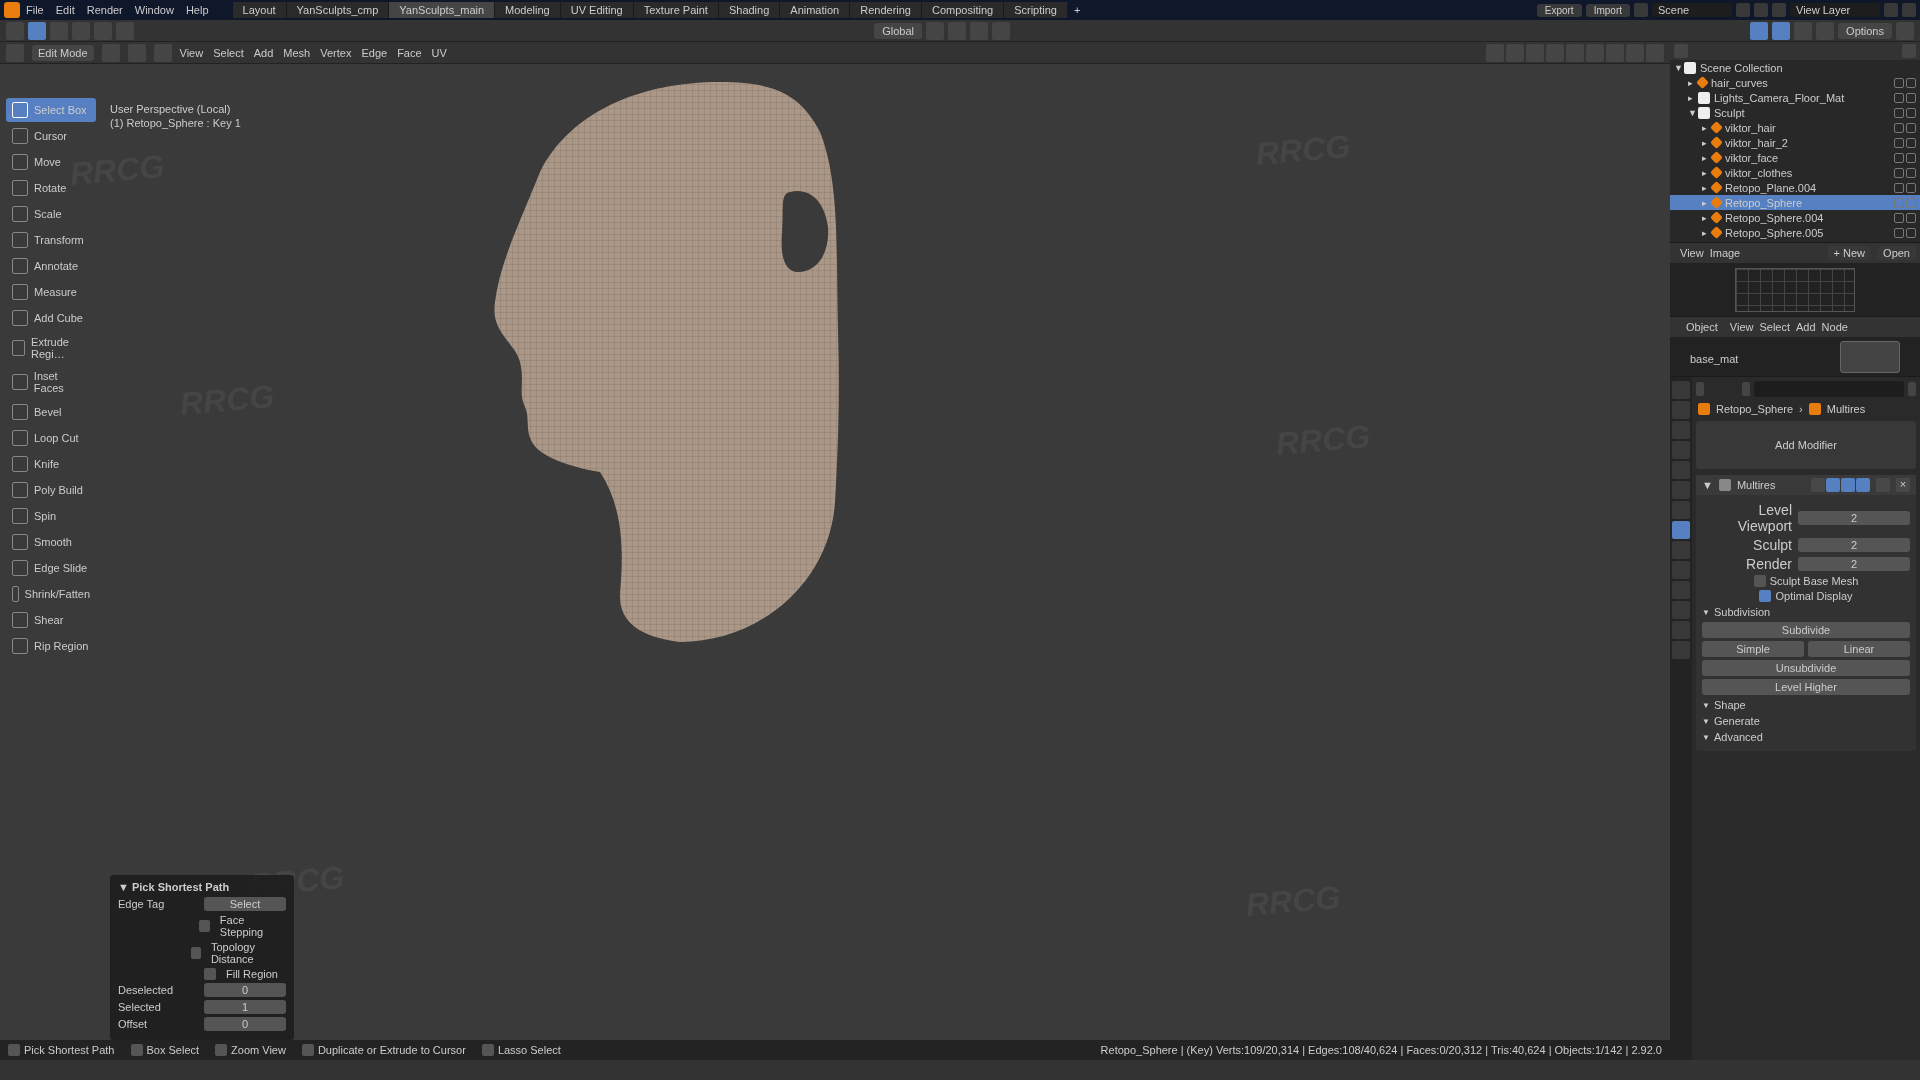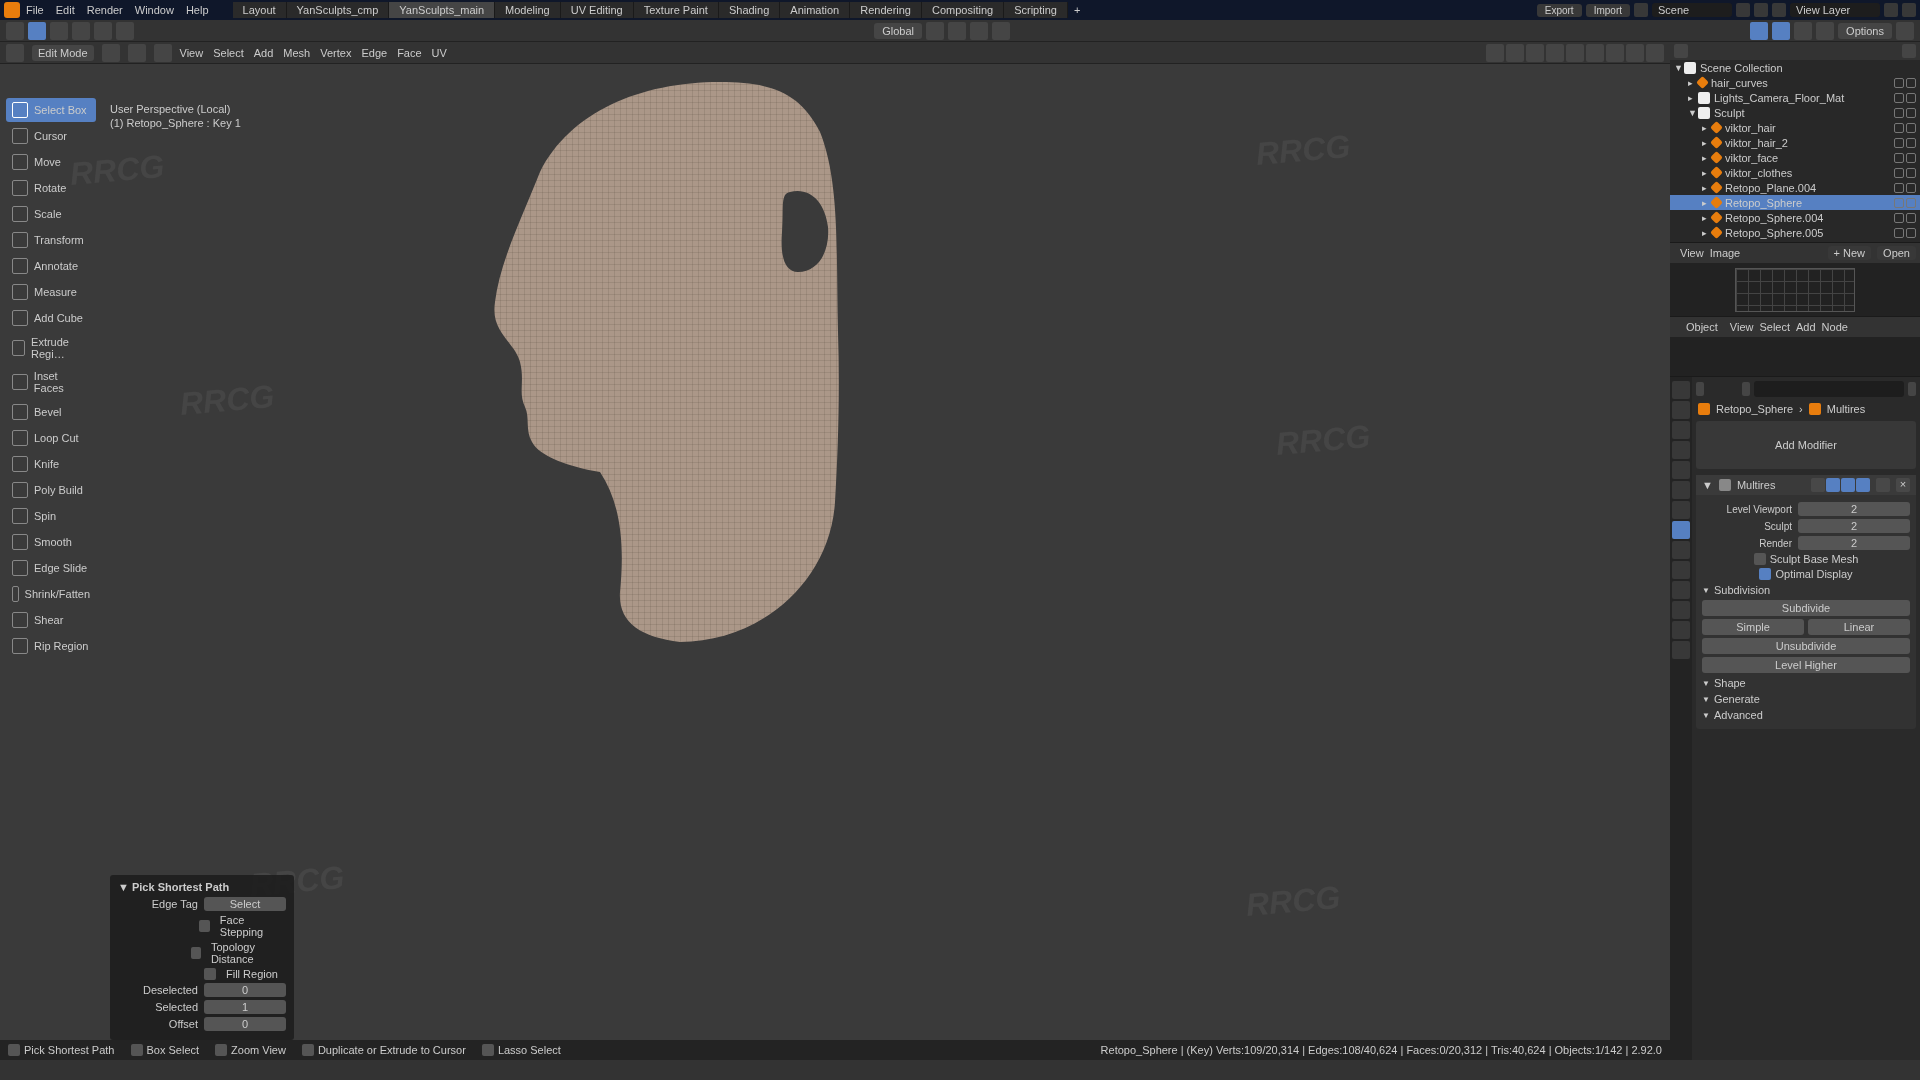--- a/index.html
+++ b/index.html
@@ -32,21 +32,21 @@
 .toolbar{position:absolute;left:6px;top:56px;width:90px;display:flex;flex-direction:column;gap:2px;z-index:5;}
 .toolbar .tool{display:flex;align-items:center;gap:6px;padding:4px 6px;border-radius:3px;cursor:pointer;}
 .toolbar .tool.active{background:#5680c2;color:#fff;}
 .toolbar .tool .ti{width:16px;height:16px;border:1px solid #888;border-radius:2px;}
 .toolbar .tool.active .ti{border-color:#fff;}
 .perspinfo{position:absolute;left:110px;top:60px;z-index:4;font-size:11px;color:#eee;}
 .perspinfo div{line-height:14px;}
 .operator{position:absolute;left:110px;bottom:20px;width:184px;background:rgba(30,30,30,0.92);border-radius:3px;padding:6px 8px;z-index:6;}
 .operator .ophdr{font-weight:bold;margin-bottom:4px;}
 .operator .row{display:flex;align-items:center;margin:3px 0;gap:6px;}
-.operator .row label{width:80px;text-align:right;}
+.operator .row label{width:80px;}
 .operator .row .sel,.operator .row .num{flex:1;background:#555;border-radius:3px;padding:1px 4px;text-align:center;}
 .operator .row .chk{width:12px;height:12px;background:#555;border-radius:2px;margin-right:4px;}
 .statusbar{position:absolute;left:0;right:0;bottom:0;height:20px;background:#232323;display:flex;align-items:center;padding:0 8px;gap:16px;font-size:10px;}
 .statusbar .right{margin-left:auto;}
 .statusbar .it{display:flex;align-items:center;gap:4px;}
 .statusbar .micon{width:12px;height:12px;background:#555;border-radius:2px;}
 .rightcol{width:250px;display:flex;flex-direction:column;background:#2a2a2a;}
 .panel{border-bottom:1px solid #1a1a1a;}
 .panelhdr{height:18px;background:#333;display:flex;align-items:center;padding:0 4px;gap:4px;}
 .panelhdr .ic{width:14px;height:14px;background:#454545;border-radius:2px;}
@@ -83,21 +83,21 @@
 .propsbody .addmod{width:100%;background:#383838;padding:18px;text-align:center;border-radius:3px;margin-bottom:6px;cursor:pointer;}
 .propsbody .mod{background:#323232;border-radius:3px;}
 .propsbody .modhdr{display:flex;align-items:center;padding:3px 6px;gap:6px;background:#3a3a3a;}
 .propsbody .modhdr .mic{width:12px;height:12px;background:#888;border-radius:2px;}
 .propsbody .modhdr .toggles{margin-left:auto;display:flex;gap:1px;}
 .propsbody .modhdr .tog{width:14px;height:14px;background:#484848;border-radius:2px;}
 .propsbody .modhdr .tog.on{background:#5680c2;}
 .propsbody .modhdr .close{width:14px;height:14px;background:#484848;border-radius:2px;text-align:center;line-height:12px;}
 .propsbody .modbody{padding:4px 6px;}
 .propsbody .prow{display:flex;align-items:center;margin:3px 0;gap:6px;}
-.propsbody .prow label{width:90px;text-align:right;font-size:10px;}
+.propsbody .prow label{width:90px;text-align:right;font-size:14px;}
 .propsbody .prow .num{flex:1;background:#555;text-align:center;padding:1px;border-radius:3px;}
 .propsbody .pchk{display:flex;align-items:center;justify-content:center;gap:4px;margin:3px 0;}
 .propsbody .pchk .cb{width:12px;height:12px;background:#555;border-radius:2px;}
 .propsbody .pchk .cb.on{background:#5680c2;}
 .propsbody .subhdr{display:flex;align-items:center;gap:4px;margin:4px 0;}
 .propsbody .subhdr::before{content:"▼";font-size:8px;}
 .propsbody .btnfull{width:100%;background:#555;text-align:center;padding:2px;border-radius:3px;margin:3px 0;cursor:pointer;}
 .propsbody .btnhalf{display:flex;gap:4px;}
 .propsbody .btnhalf div{flex:1;background:#555;text-align:center;padding:2px;border-radius:3px;cursor:pointer;}
 .propsbody .searchrow{display:flex;align-items:center;margin-bottom:4px;gap:4px;}
@@ -494,20 +494,24 @@
         <div class="ic"></div>
         <div class="ic"></div>
         <span>Object</span>
         <div class="ic"></div>
         <span>View</span>
         <span>Select</span>
         <span>Add</span>
         <span>Node</span>
         <div class="ic"></div>
       </div>
+      <div class="nbody">
+        <div class="matname">base_mat</div>
+        <div class="node"></div>
+      </div>
     </div>
 
     <div class="props">
       <div class="propstabs">
         <div class="pt"></div>
         <div class="pt"></div>
         <div class="pt"></div>
         <div class="pt"></div>
         <div class="pt"></div>
         <div class="pt"></div>

